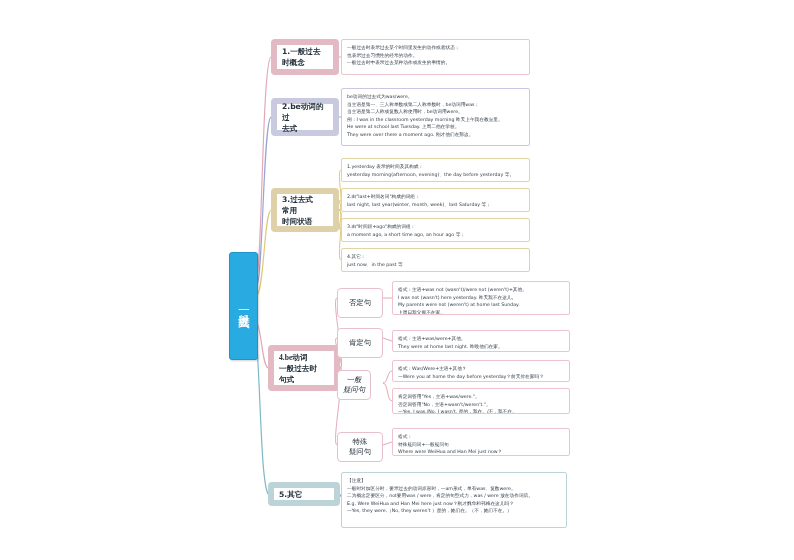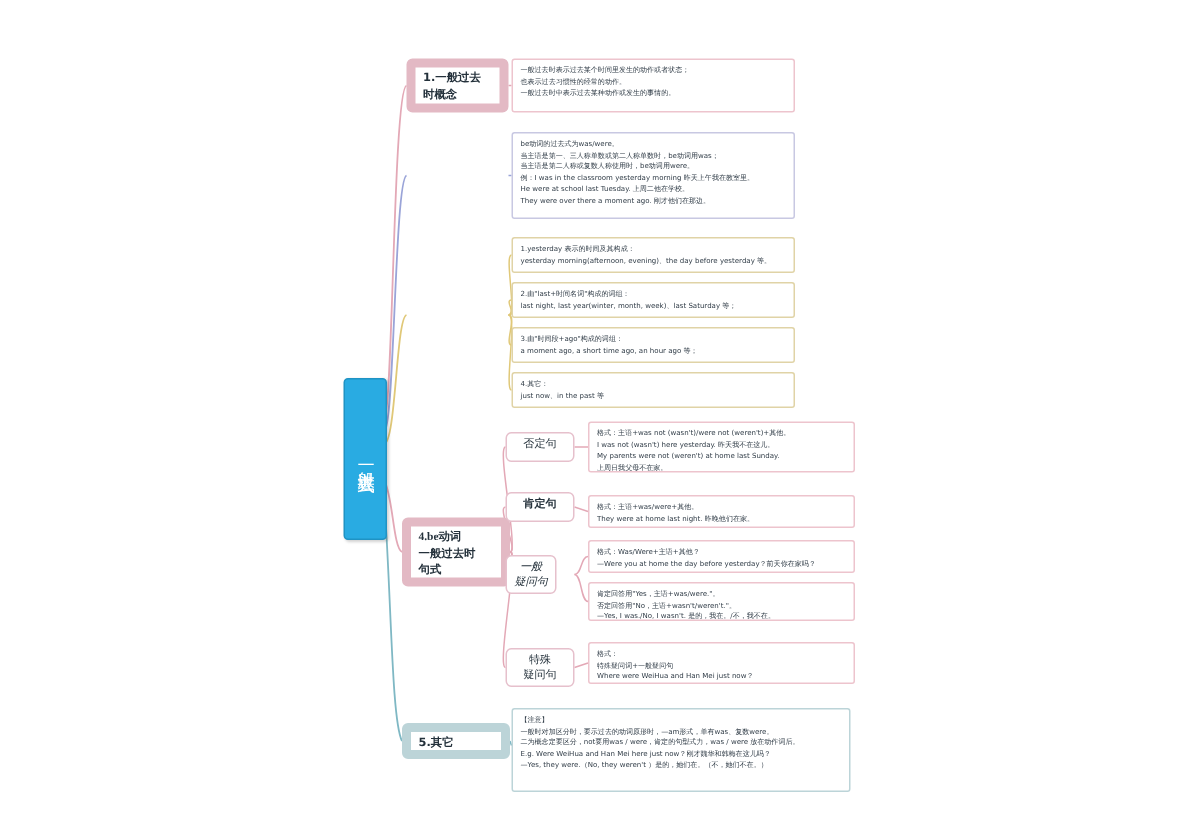--- a/index.html
+++ b/index.html
@@ -35,26 +35,26 @@
   .topic.t1{left:271px;top:39px;width:68px;height:36px;border-color:#e3b9c4;}
   .topic.t2{left:271px;top:98px;width:68px;height:38px;border-color:#c9c9e0;}
   .topic.t3{left:271px;top:188px;width:68px;height:44px;border-color:#ded0a8;}
   .topic.t4{left:268px;top:345px;width:72px;height:46px;border-color:#e3b9c4;font-family:Liberation Serif, serif;}
   .topic.t5{left:268px;top:482px;width:72px;height:24px;border-color:#bcd4d8;}
 
   
   .subtopic{
     position:absolute;background:#ffffff;border:1px solid #e6c0cc;border-radius:4px;
     font-size:7.4px;line-height:1.3;color:#24313b;text-align:center;
-    display:flex;justify-content:center;
-    box-sizing:border-box;padding:2px 3px;
+    display:flex;align-items:center;justify-content:center;
+    box-sizing:border-box;padding:14px 3px;
   }
   .subtopic .stlabel{white-space:pre-line;}
   .subtopic.s1{left:337px;top:288px;width:46px;height:20px;}
-  .subtopic.s2{left:337px;top:328px;width:46px;height:20px;font-weight:bold;}
+  .subtopic.s2{left:337px;top:328px;width:46px;height:20px;}
   .subtopic.s3{left:337px;top:370px;width:34px;height:26px;font-style:italic;}
   .subtopic.s4{left:337px;top:432px;width:46px;height:26px;}
 
   
   .note{
     position:absolute;box-sizing:border-box;
     border:1px solid #cccccc;border-radius:2px;background:#ffffff;
     font-size:4.7px;line-height:1.62;color:#2f3b46;
     padding:4px 5px;overflow:hidden;white-space:pre-line;
     font-family:"DejaVu Sans","Liberation Sans",sans-serif;
@@ -122,27 +122,36 @@
   </div>
 
   <div class="topic t1">
     <span class="tlabel">1.一般过去
 时概念</span>
   </div>
   <div class="note pink n1">一般过去时表示过去某个时间里发生的动作或者状态；
 也表示过去习惯性的经常的动作。
 一般过去时中表示过去某种动作或发生的事情的。</div>
 
+  <div class="topic t2">
+    <span class="tlabel">2.be动词的过
+去式</span>
+  </div>
   <div class="note blue n2">be动词的过去式为was/were。
 当主语是第一、三人称单数或第二人称单数时，be动词用was；
 当主语是第二人称或复数人称使用时，be动词用were。
 例：I was in the classroom yesterday morning 昨天上午我在教室里。
 He were at school last Tuesday. 上周二他在学校。
 They were over there a moment ago. 刚才他们在那边。</div>
 
+  <div class="topic t3">
+    <span class="tlabel">3.过去式
+常用
+时间状语</span>
+  </div>
   <div class="note gold n3a">1.yesterday 表示的时间及其构成：
 yesterday  morning(afternoon, evening)、the day before yesterday 等。</div>
   <div class="note gold n3b">2.由"last+时间名词"构成的词组：
 last night, last year(winter, month, week)、last Saturday 等；</div>
   <div class="note gold n3c">3.由"时间段+ago"构成的词组：
 a moment ago, a short time ago, an hour ago 等；</div>
   <div class="note gold n3d">4.其它：
 just now、in the past 等</div>
 
   <div class="topic t4">

